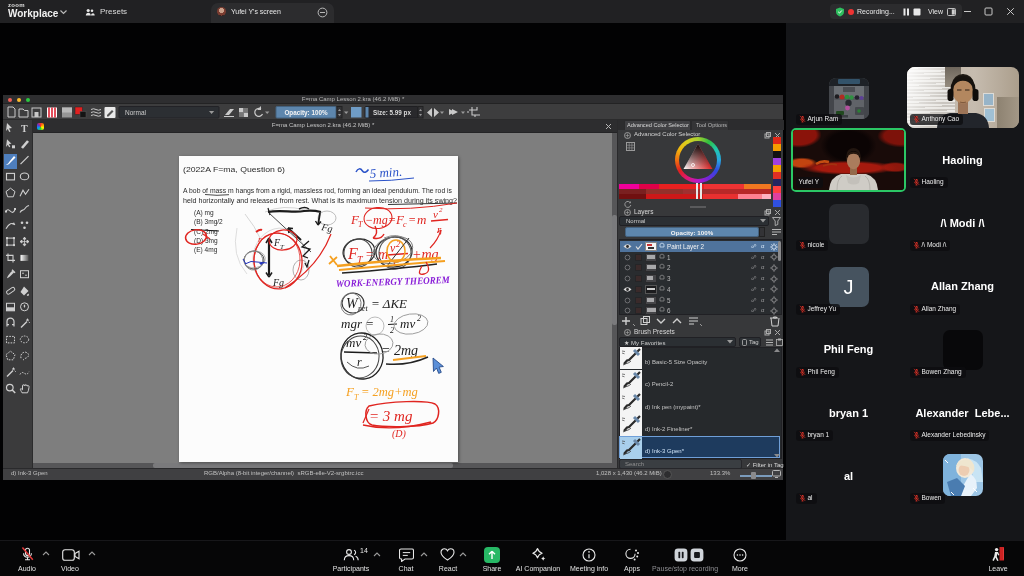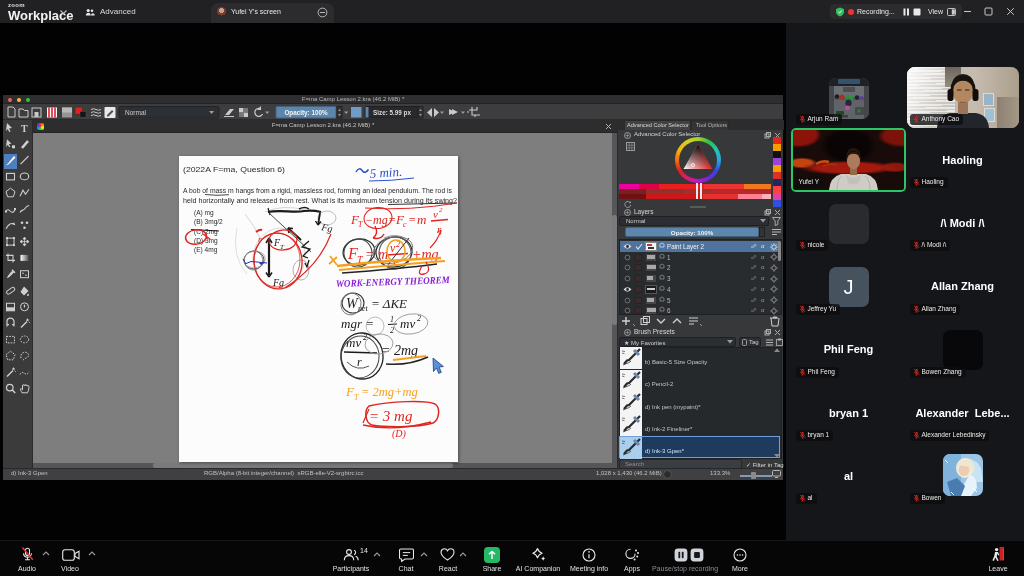--- a/index.html
+++ b/index.html
@@ -2,31 +2,31 @@
 <html><head><meta charset="utf-8"><style>
 *{margin:0;padding:0;box-sizing:border-box}
 html,body{width:1024px;height:576px;background:#020203;overflow:hidden}
 body{font-family:"Liberation Sans",sans-serif;position:relative}
 .a{position:absolute}
 .cname{position:absolute;text-align:center;color:#fff;font-weight:700;font-size:11px}
 </style></head><body>
 
 <div class="a" style="left:0;top:0;width:1024px;height:23px;background:#212123"></div>
 <div class="a" style="left:8px;top:2px;font-size:6px;font-weight:700;color:#dfdfdf;letter-spacing:.3px">zoom</div>
-<div class="a" style="left:8px;top:8px;font-size:13px;font-weight:700;color:#f2f2f2">Workplace</div>
+<div class="a" style="left:8px;top:8px;font-size:10px;font-weight:700;color:#f2f2f2">Workplace</div>
 <svg class="a" style="left:59px;top:9px" width="9" height="6" viewBox="0 0 9 6">
     <path d="M1.5 1.5L4.5 4.5L7.5 1.5" stroke="#b9b9b9" stroke-width="1.2" fill="none"></path>
   </svg>
 <svg class="a" style="left:85px;top:8px" width="10" height="9" viewBox="0 0 10 9">
     <circle cx="3.2" cy="2.5" r="1.6" fill="#e6e6e6"></circle>
     <circle cx="7" cy="2.7" r="1.3" fill="#e6e6e6"></circle>
     <path d="M.8 7.5c0-1.7 1.1-2.8 2.5-2.8s2.5 1.1 2.5 2.8z" fill="#e6e6e6"></path>
     <path d="M6 7.5c.1-1.4 1-2.3 2-2.3.9 0 1.6.8 1.7 2.3z" fill="#e6e6e6"></path>
   </svg>
-<div class="a" style="left:100px;top:7px;font-size:8px;color:#dcdcdc">Advanced</div>
+<div class="a" style="left:100px;top:7px;font-size:8px;color:#dcdcdc">Presets</div>
 <div class="a" style="left:211px;top:3px;width:123px;height:20px;background:#2c2c2e;border-radius:7px 7px 0 0"></div>
 <div class="a" style="left:217px;top:7px;width:9px;height:9px;border-radius:50%;background:radial-gradient(circle at 50% 40%,#caa08a 0 35%,#7a3c30 36% 70%,#40201c 71%)"></div>
 <div class="a" style="left:231px;top:8px;font-size:7px;color:#e8e8e8">Yufei Y's screen</div>
 <svg class="a" style="left:317px;top:7px" width="11" height="11" viewBox="0 0 11 11">
     <circle cx="5.5" cy="5.5" r="4.4" stroke="#b9b9b9" stroke-width="1" fill="none"></circle>
     <path d="M3 5.5h5" stroke="#b9b9b9" stroke-width="1"></path>
   </svg>
 <div class="a" style="left:830px;top:4px;width:132px;height:15px;background:#2c2c2e;border-radius:4px"></div>
 <svg class="a" style="left:835px;top:7px" width="10" height="10" viewBox="0 0 10 10">
     <path d="M5 .5l4 1.4v2.8c0 2.4-1.7 4.1-4 4.8C2.7 8.8 1 7.1 1 4.7V1.9z" fill="#2fbf5f"></path>

